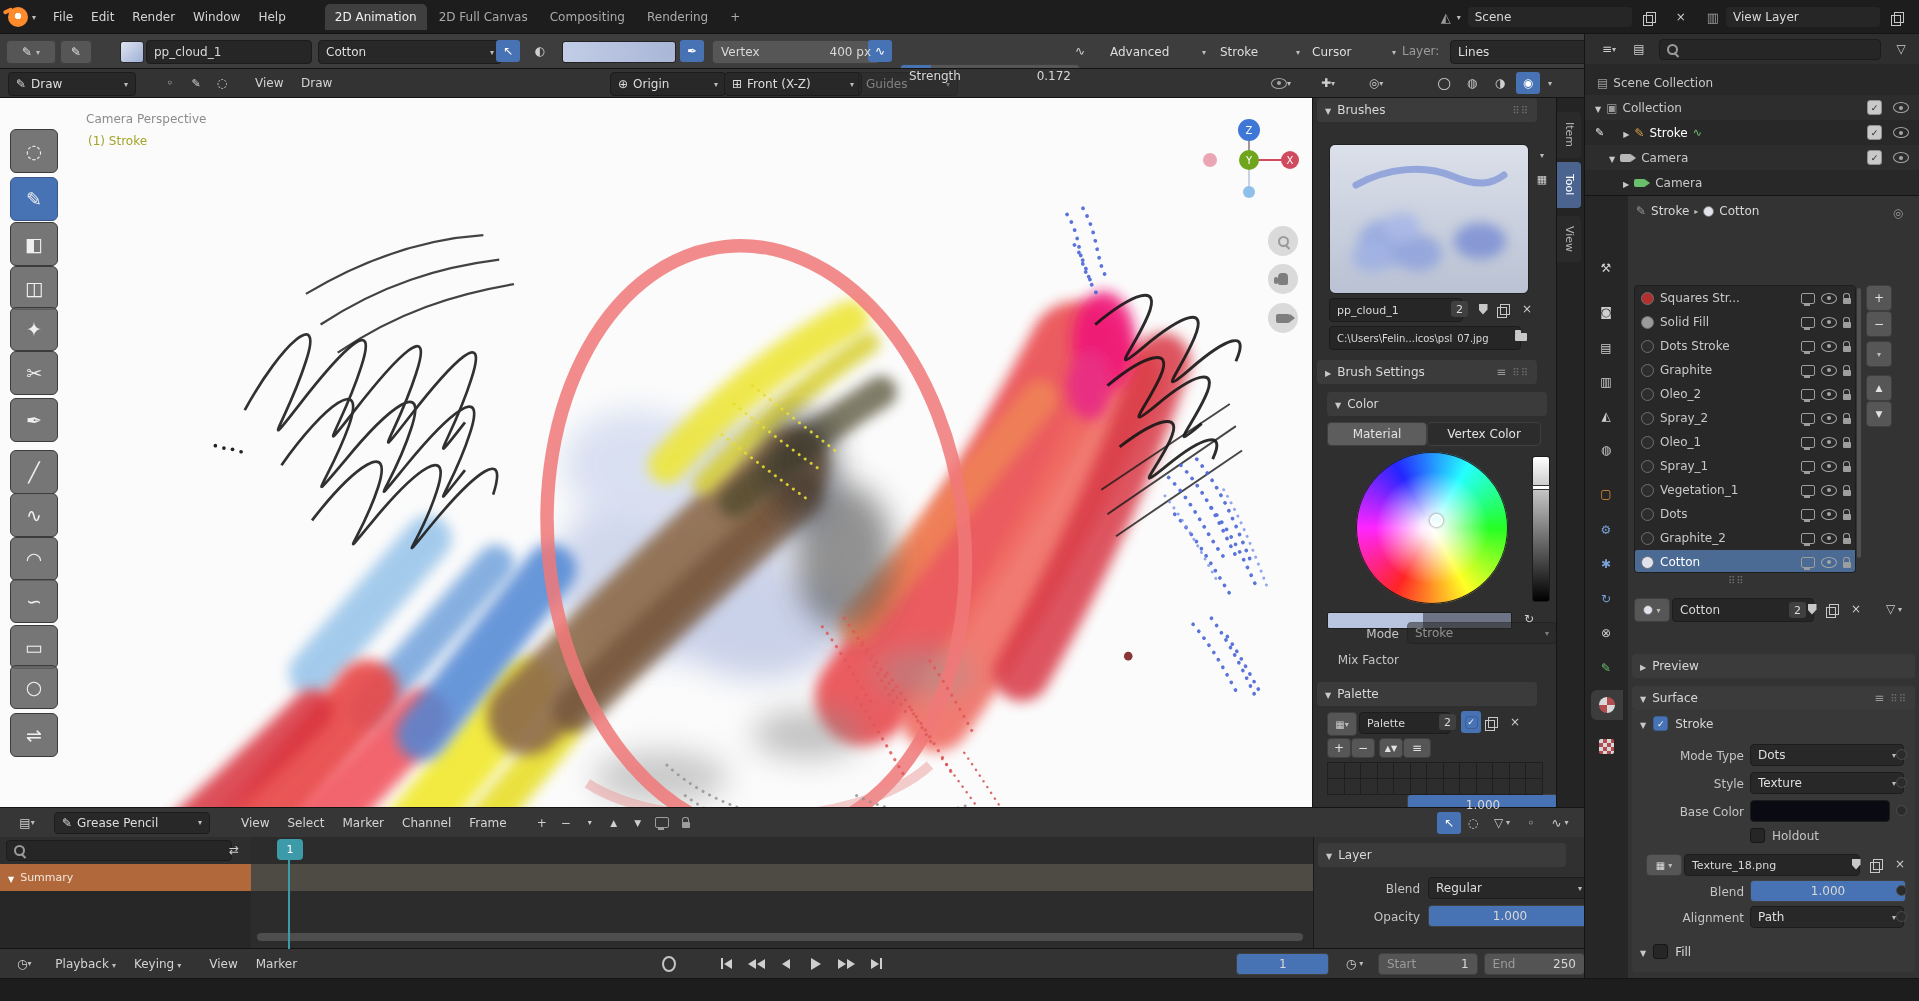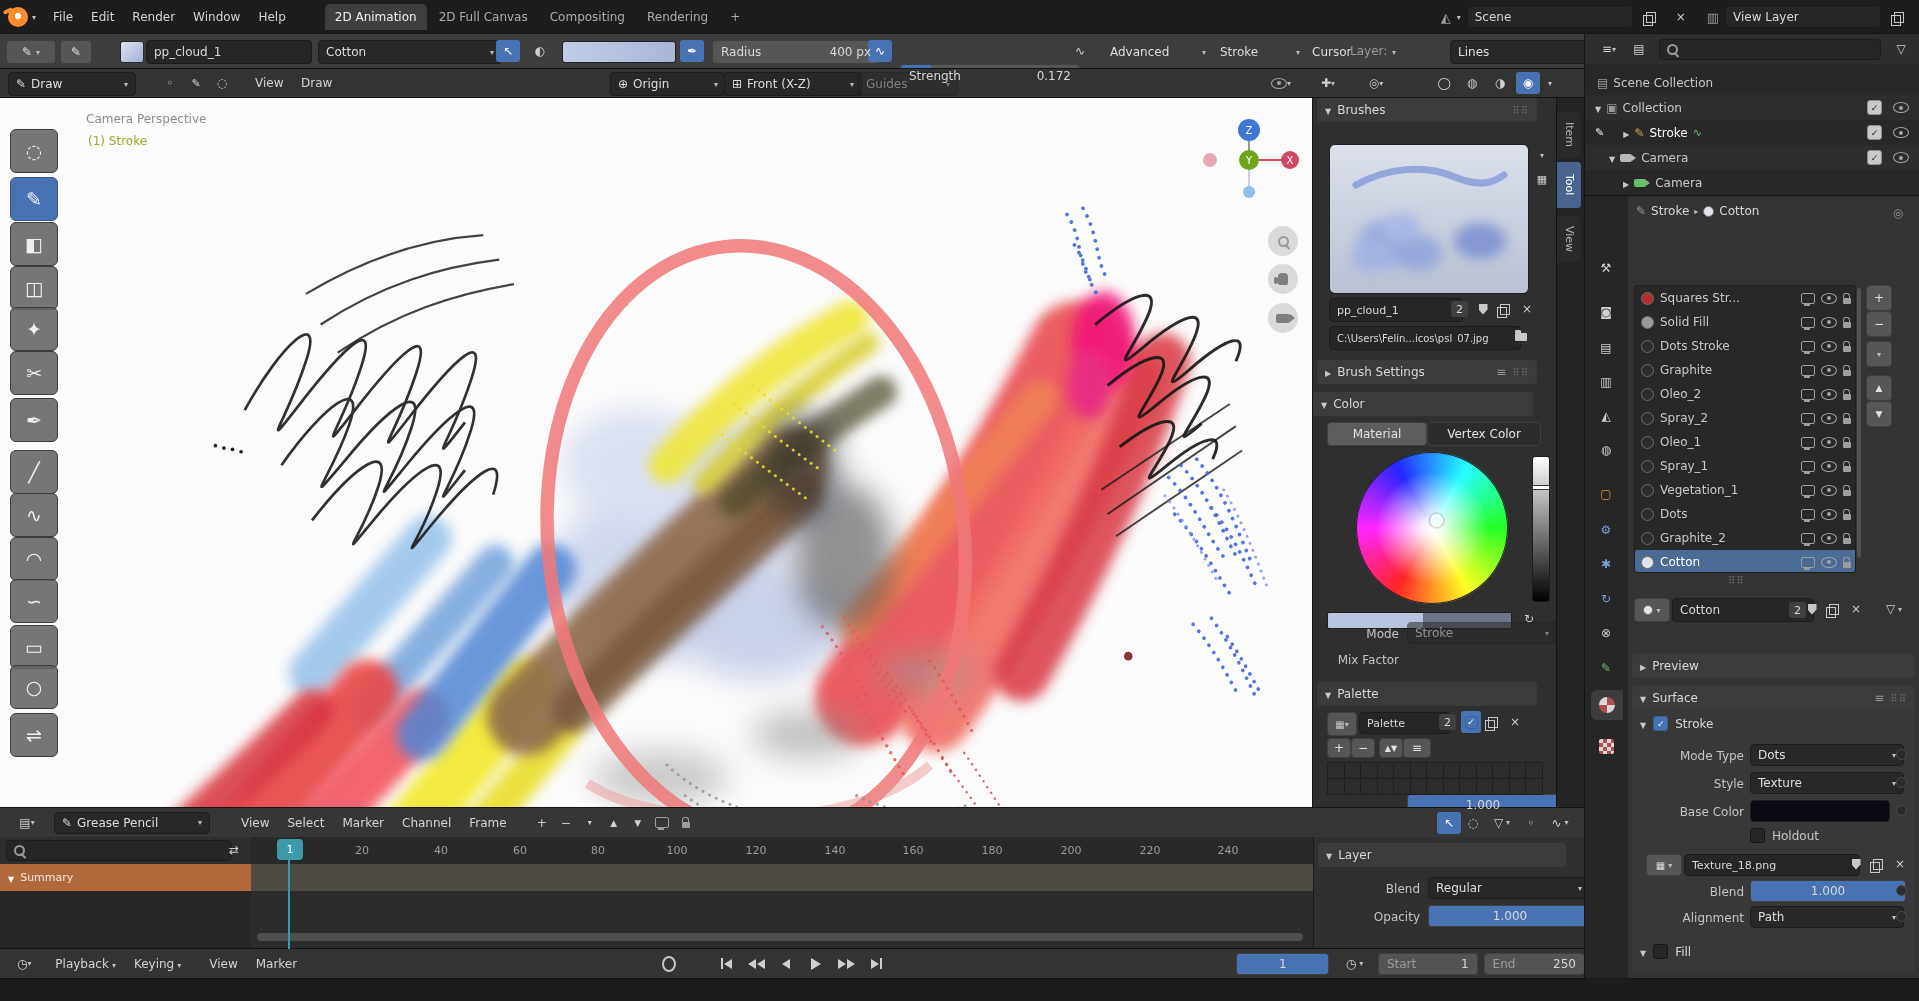--- a/index.html
+++ b/index.html
@@ -150,21 +150,21 @@
         <span class="g">↖</span>
       </span>
     <span class="icbtn ab" style="left:528px;top:6px">
         <span class="g">◐</span>
       </span>
     <div class="ab" style="left:562px;top:7px;width:112px;height:20px;border-radius:3px;border:1px solid #222;background:linear-gradient(90deg,#c2cde6,#a9b6d6)"></div>
     <span class="icbtn on ab" style="left:680px;top:6px">
         <span class="g">✒</span>
       </span>
     <div class="slider ab" style="left:712px;top:6px;width:150px">
-      <span class="txt" style="flex:1">Radius</span>
+      <span class="txt" style="flex:1">Vertex</span>
       <span class="txt">400 px</span>
     </div>
     <span class="icbtn on ab" style="left:868px;top:6px">
         <span class="g">∿</span>
       </span>
     <div class="slider ab" style="left:900px;top:6px;width:162px">
       <span class="fill" style="width:17%"></span>
       <span class="txt" style="flex:1">Strength</span>
       <span class="txt">0.172</span>
     </div>
@@ -173,21 +173,21 @@
       </span>
     <div class="dd ab chev" style="left:1102px;top:6px;width:96px;background:transparent;border-color:transparent">
       <span class="lbl">Advanced</span>
     </div>
     <div class="dd ab chev" style="left:1212px;top:6px;width:80px;background:transparent;border-color:transparent">
       <span class="lbl">Stroke</span>
     </div>
     <div class="dd ab chev" style="left:1304px;top:6px;width:84px;background:transparent;border-color:transparent">
       <span class="lbl">Cursor</span>
     </div>
-    <span class="ab dim" style="left:1350px;top:10px">Layer:</span>
+    <span class="ab dim" style="left:1402px;top:10px">Layer:</span>
     <div class="dd ab chev" style="left:1450px;top:6px;width:130px">
       <span class="lbl">Lines</span>
     </div>
   </div>
 
   <div class="region" style="left:0;top:69px;width:1585px;height:29px;background:#333333">
     <div class="dd ab chev" style="left:8px;top:3px;width:112px">
       <span class="g">✎</span>
       <span class="lbl">Draw</span>
     </div>
@@ -482,21 +482,21 @@
         <span class="folder"></span>
       </span>
 
     <div class="panelh ab" style="left:4px;top:262px;width:220px;box-sizing:border-box">
       <span class="tri-c"></span>
       <span style="flex:1">Brush Settings</span>
       <span class="g dim">≡</span>
       <span class="grip">⠿⠿</span>
     </div>
 
-    <div class="panelh ab" style="left:0;top:294px;width:220px;box-sizing:border-box">
+    <div class="panelh ab" style="left:14px;top:294px;width:220px;box-sizing:border-box">
       <span class="tri-o"></span>
       <span style="flex:1">Color</span>
     </div>
     <div class="btn ab" style="left:14px;top:324px;width:98px;height:22px;background:#5d5d5d">
         <span>Material</span>
       </div>
     <div class="btn ab" style="left:114px;top:324px;width:112px;height:22px;background:#2c2c2c">
         <span>Vertex Color</span>
       </div>
     <div id="wheel" class="ab" style="left:43px;top:354px;width:152px;height:152px">
@@ -618,34 +618,20 @@
       <span class="icbtn chev" style="width:34px;margin-right:8px">
           <span class="g">∿</span>
         </span>
     </div>
 
     <div class="ab" style="left:0;top:29px;width:251px;height:27px;background:#2e2e2e">
       <div class="field" style="position:absolute;left:6px;top:3px;width:210px;height:19px">
           <span class="mag"></span>
         </div>
       <span class="icbtn" style="position:absolute;left:222px;top:2px">⇄</span>
-    </div>
-    <div class="ab" style="left:251px;top:29px;width:1062px;height:27px;background:#292929;overflow:hidden">
-      <span class="ab dim" style="left:111px;top:7px;transform:translateX(-50%);font-size:11px">20</span>
-      <span class="ab dim" style="left:190px;top:7px;transform:translateX(-50%);font-size:11px">40</span>
-      <span class="ab dim" style="left:269px;top:7px;transform:translateX(-50%);font-size:11px">60</span>
-      <span class="ab dim" style="left:347px;top:7px;transform:translateX(-50%);font-size:11px">80</span>
-      <span class="ab dim" style="left:426px;top:7px;transform:translateX(-50%);font-size:11px">100</span>
-      <span class="ab dim" style="left:505px;top:7px;transform:translateX(-50%);font-size:11px">120</span>
-      <span class="ab dim" style="left:584px;top:7px;transform:translateX(-50%);font-size:11px">140</span>
-      <span class="ab dim" style="left:662px;top:7px;transform:translateX(-50%);font-size:11px">160</span>
-      <span class="ab dim" style="left:741px;top:7px;transform:translateX(-50%);font-size:11px">180</span>
-      <span class="ab dim" style="left:820px;top:7px;transform:translateX(-50%);font-size:11px">200</span>
-      <span class="ab dim" style="left:899px;top:7px;transform:translateX(-50%);font-size:11px">220</span>
-      <span class="ab dim" style="left:977px;top:7px;transform:translateX(-50%);font-size:11px">240</span>
     </div>
     <div class="ab fx" style="left:0;top:56px;width:251px;height:27px;background:#b1683a;padding:0 8px;box-sizing:border-box;gap:6px">
       <span class="tri-o" style="filter:brightness(1.4)"></span>
       <span style="color:#f2e7dd;font-size:11px">Summary</span>
     </div>
     <div class="ab" style="left:251px;top:56px;width:1062px;height:27px;background:#4e4a44"></div>
     <div class="ab" style="left:0;top:83px;width:251px;height:58px;background:#272727"></div>
     <div class="ab" style="left:251px;top:83px;width:1062px;height:58px;background:#2c2c2c">
       <div class="ab" style="left:6px;top:42px;width:1046px;height:8px;background:rgba(120,120,120,.45);border-radius:4px"></div>
     </div>

